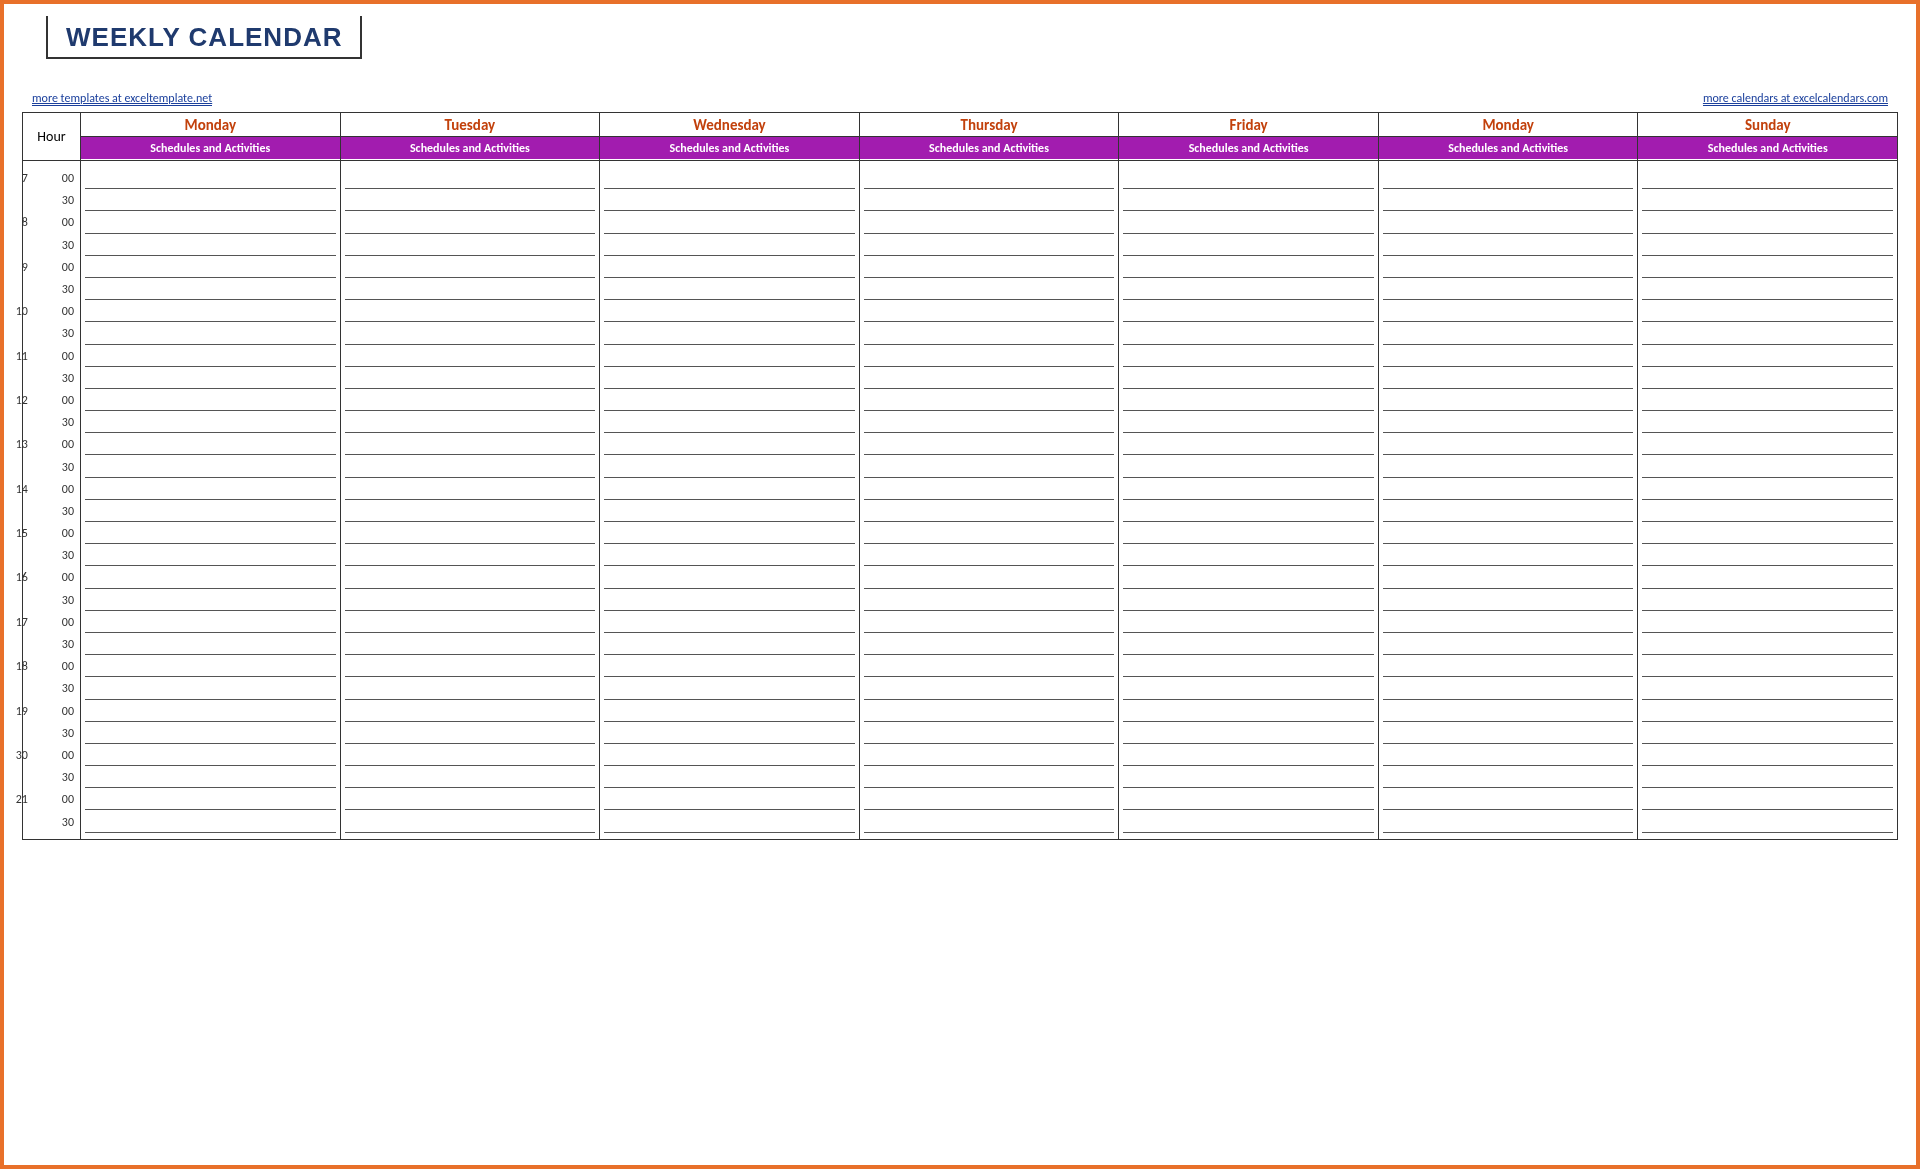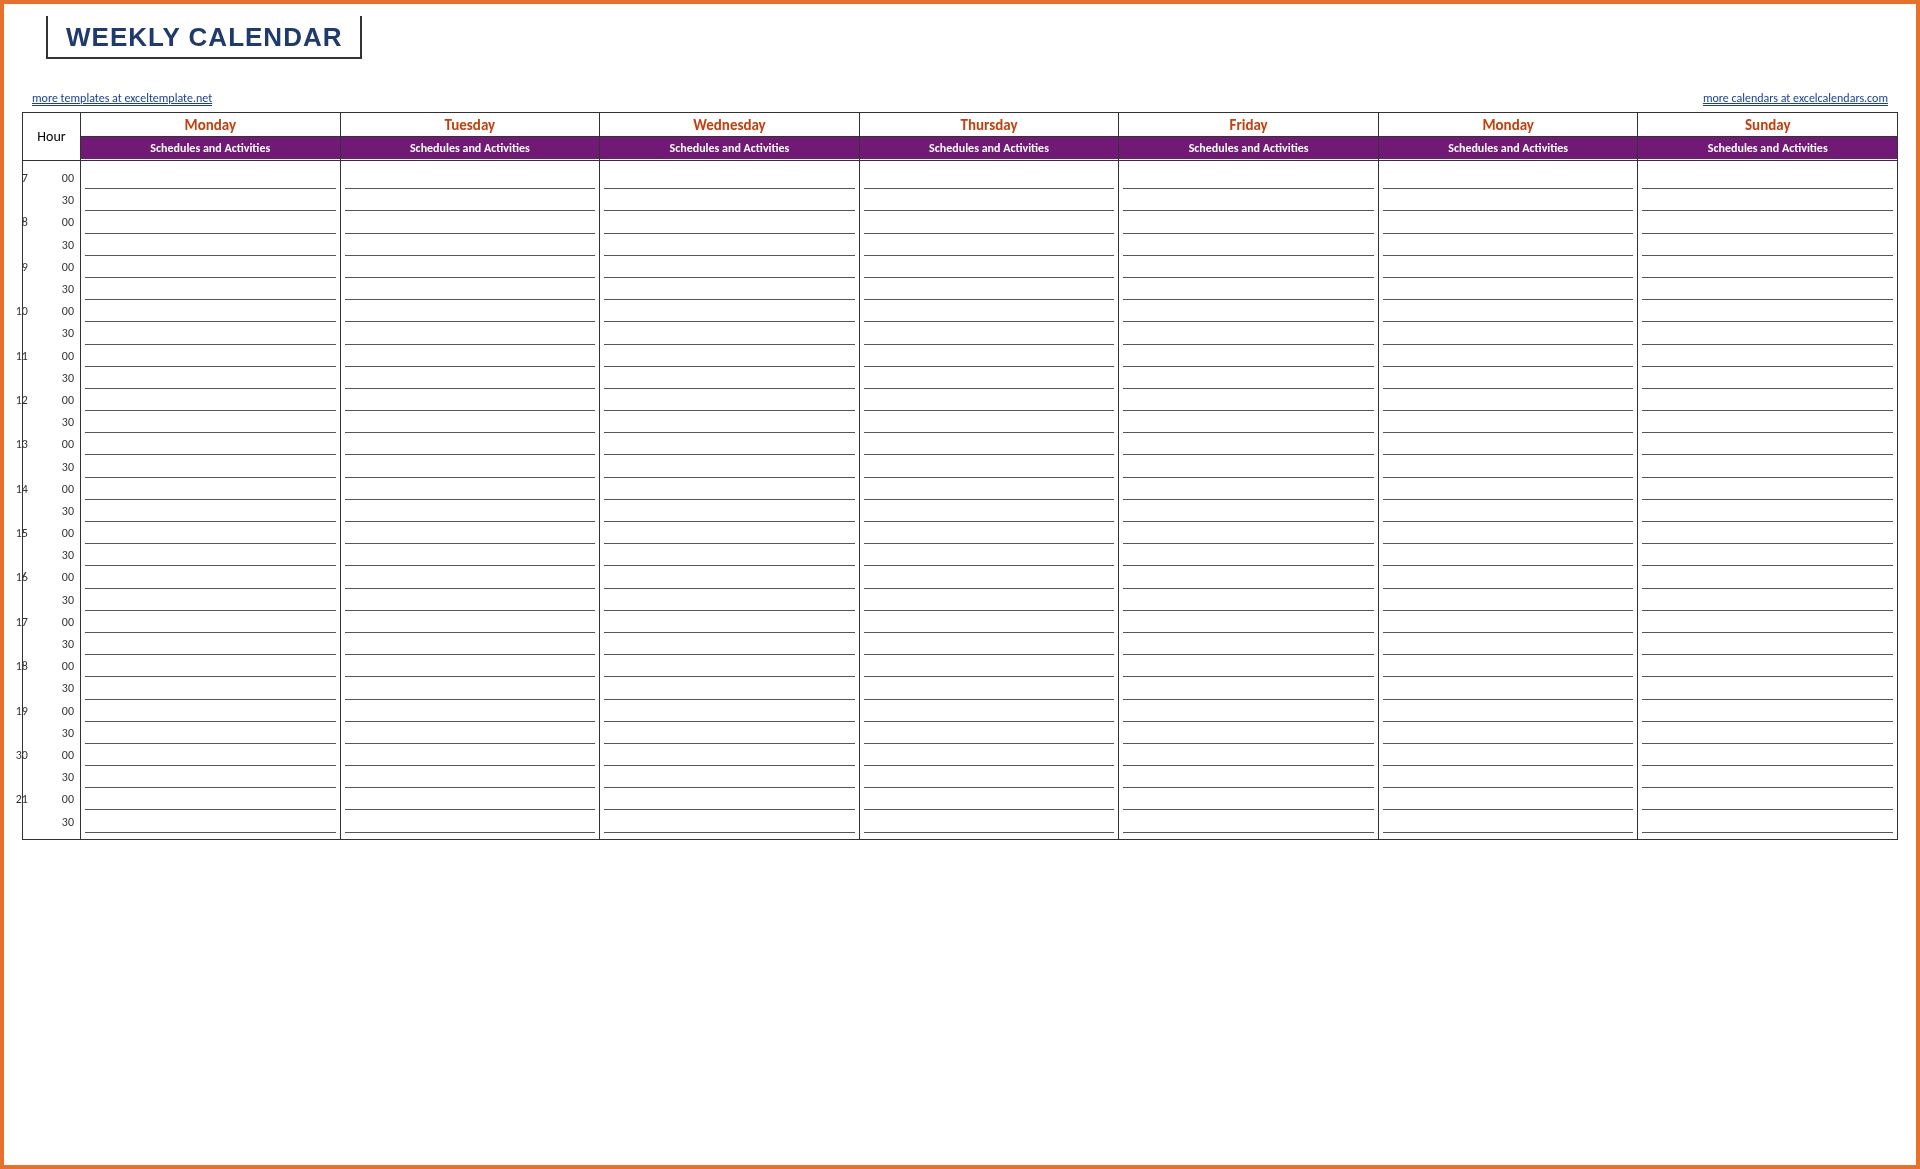--- a/index.html
+++ b/index.html
@@ -63,21 +63,21 @@
   .day-head:last-child { border-right: none; }
   .day-name {
     text-align: center;
     font-size: 15px;
     font-weight: 700;
     color: #c2410c;
     padding: 3px 0 2px;
     border-bottom: 1px solid #333;
   }
   .sub-head {
-    background: #701a75;
+    background: #a21caf;
     color: #fff;
     text-align: center;
     font-size: 12px;
     font-weight: 700;
     padding: 4px 0;
   }
   .body-grid {
     display: flex;
   }
   .time-col {

